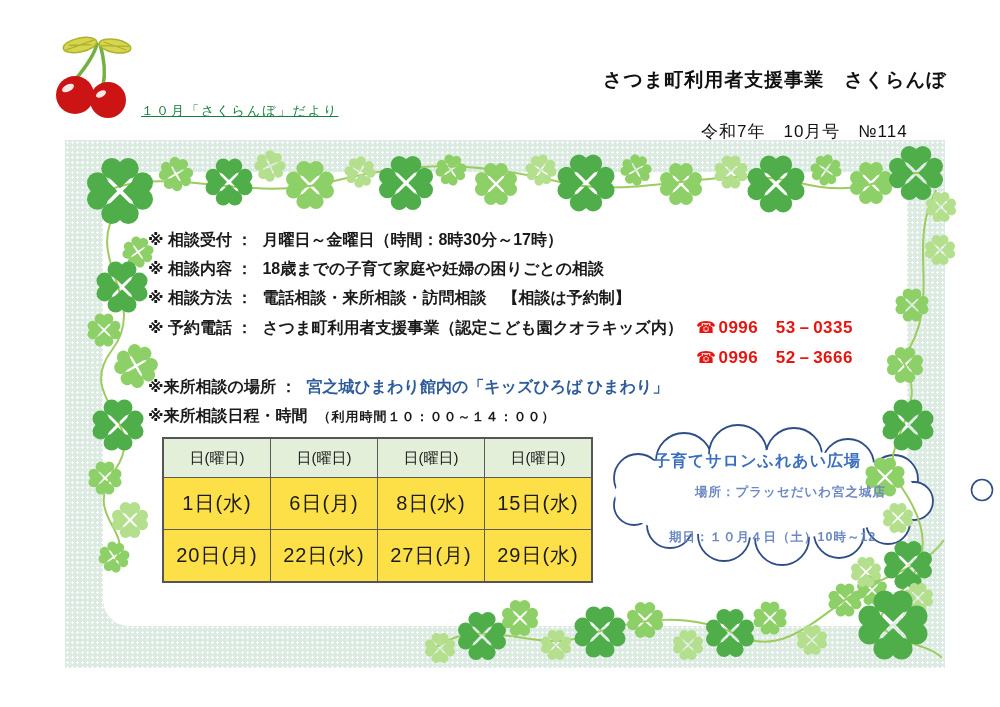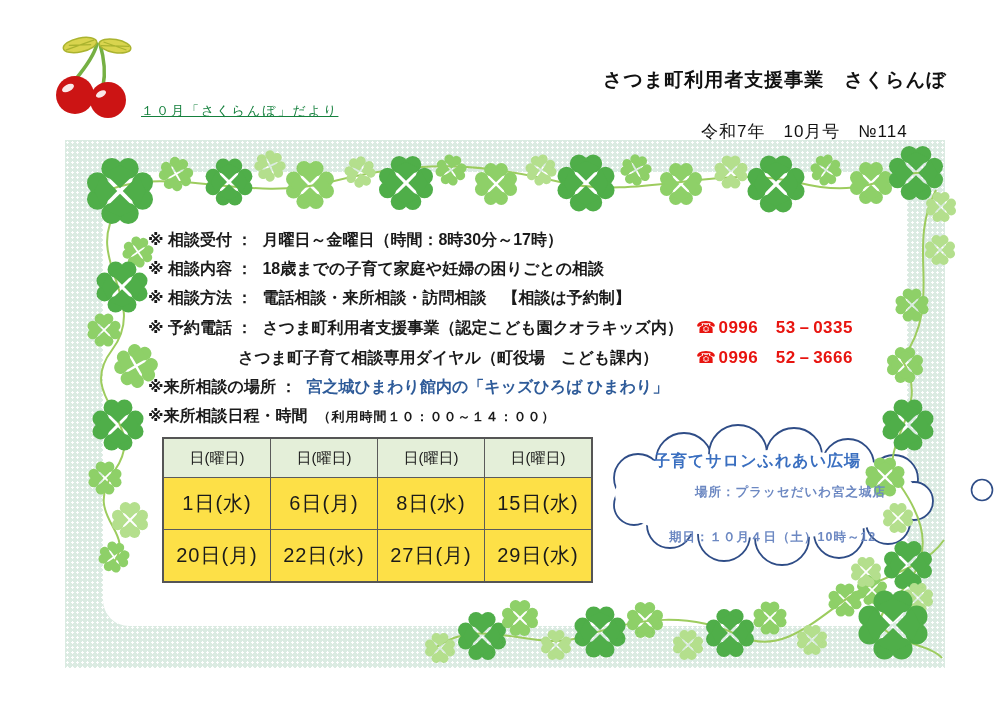--- a/index.html
+++ b/index.html
@@ -203,21 +203,20 @@
   <span class="lbl">※ 相談内容 ：</span><span>18歳までの子育て家庭や妊婦の困りごとの相談</span>
 </div>
 <div class="nline l3">
   <span class="lbl">※ 相談方法 ：</span><span>電話相談・来所相談・訪問相談　【相談は予約制】</span>
 </div>
 <div class="nline l4">
   <span class="lbl">※ 予約電話 ：</span><span>さつま町利用者支援事業（認定こども園クオラキッズ内）</span>
   <span class="phone"><span class="ph-ico">☎</span><span>0996　53－0335</span></span>
 </div>
 <div class="nline l5">
-  <span>さつま町子育て相談専用ダイヤル（町役場　こども課内）</span>
   <span class="phone"><span class="ph-ico">☎</span><span>0996　52－3666</span></span>
 </div>
 <div class="nline l6">
   <span class="lbl">※来所相談の場所 ：</span><span class="blue-val">宮之城ひまわり館内の「キッズひろば ひまわり」</span>
 </div>
 <div class="nline l7">
   <span>※来所相談日程・時間</span><span class="sched-note">（利用時間１０：００～１４：００）</span>
 </div>
 
 <table class="schedule">

